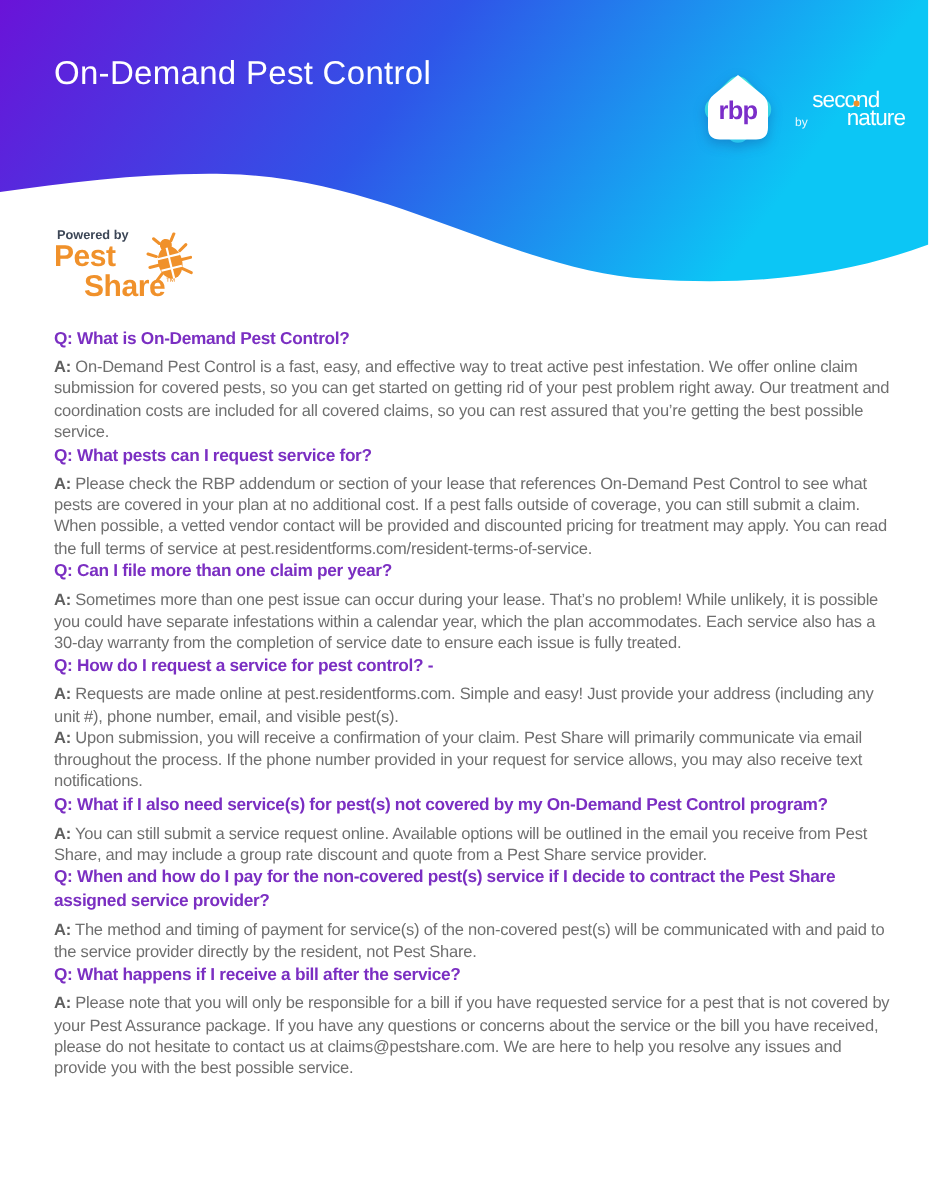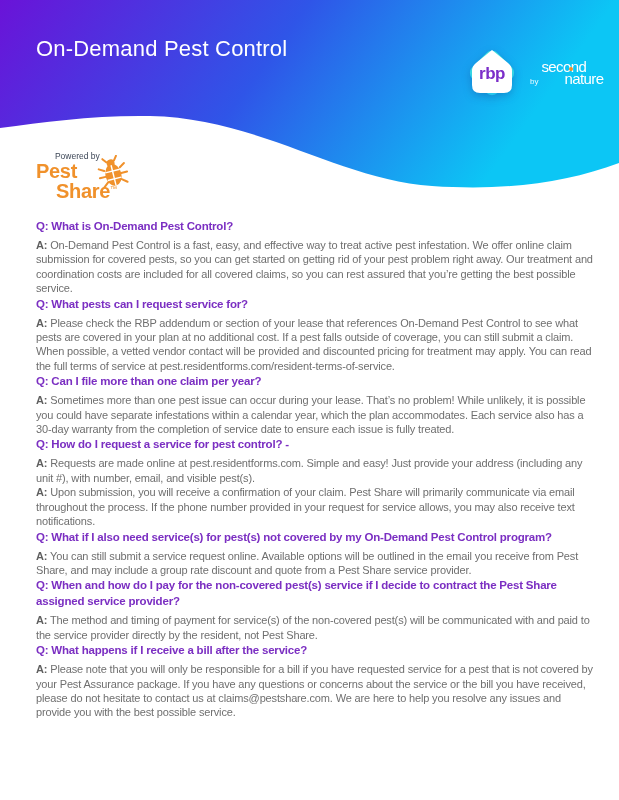--- a/index.html
+++ b/index.html
@@ -30,21 +30,21 @@
   .sn { display: flex; align-items: flex-end; gap: 3px; color: var(--header-text, #fff); }
   .sn-by { font-size: 8px; margin-top: 3px; opacity: .9; }
   .sn-words { font-weight: 400; font-size: 15px; line-height: 12.5px; letter-spacing: -0.6px; }
   .sn-line1 { position: relative; display: inline-block; }
   .sn-odot { position: absolute; width: 4px; height: 4px; border-radius: 50%;
              background: var(--brand-orange, #f0912b); left: 28px; top: 6px; }
   .sn-line2 { margin-left: 23px; }
 
   
   .pestshare { position: absolute; left: 36px; top: 151px; }
-  .powered { font-size: 8.5px; font-weight: 400; color: var(--powered-by-text, #3c4656); margin: 0 0 2px 2px; text-align: center; }
+  .powered { font-size: 8.5px; font-weight: 700; color: var(--powered-by-text, #3c4656); margin: 0 0 2px 2px; }
   .ps-block { position: relative; color: var(--brand-orange, #f0912b); font-weight: 700; }
   .ps-line1 { font-size: 20px; letter-spacing: -0.3px; line-height: 17px; }
   .ps-line2 { font-size: 20px; letter-spacing: -0.3px; line-height: 17px; margin-left: 20px; }
   .ps-tm { font-size: 7px; vertical-align: 7px; font-weight: 400; }
   .beetle { position: absolute; left: 60px; top: -8px; }
 
   
   .content { padding: 6px 26px 0 36px; }
   .faq-item { margin: 0; }
   .faq-item + .faq-item { margin-top: 0; }
@@ -145,21 +145,21 @@
     <p class="faq-a"><strong class="faq-a-prefix">A:</strong> <span class="faq-a-text">Please check the RBP addendum or section of your lease that references On-Demand Pest Control to see what pests are covered in your plan at no additional cost. If a pest falls outside of coverage, you can still submit a claim. When possible, a vetted vendor contact will be provided and discounted pricing for treatment may apply. You can read the full terms of service at pest.residentforms.com/resident-terms-of-service.</span></p>
   </section>
 
   <section class="faq-item">
     <h2 class="faq-q">Q: Can I file more than one claim per year?</h2>
     <p class="faq-a"><strong class="faq-a-prefix">A:</strong> <span class="faq-a-text">Sometimes more than one pest issue can occur during your lease. That’s no problem! While unlikely, it is possible you could have separate infestations within a calendar year, which the plan accommodates. Each service also has a 30-day warranty from the completion of service date to ensure each issue is fully treated.</span></p>
   </section>
 
   <section class="faq-item">
     <h2 class="faq-q">Q: How do I request a service for pest control? -</h2>
-    <p class="faq-a"><strong class="faq-a-prefix">A:</strong> <span class="faq-a-text">Requests are made online at pest.residentforms.com. Simple and easy! Just provide your address (including any unit #), with number, email, and visible pest(s).</span></p>
+    <p class="faq-a"><strong class="faq-a-prefix">A:</strong> <span class="faq-a-text">Requests are made online at pest.residentforms.com. Simple and easy! Just provide your address (including any unit #), phone number, email, and visible pest(s).</span></p>
   </section>
 
   <section class="faq-item">
     <p class="faq-a"><strong class="faq-a-prefix">A:</strong> <span class="faq-a-text">Upon submission, you will receive a confirmation of your claim. Pest Share will primarily communicate via email throughout the process. If the phone number provided in your request for service allows, you may also receive text notifications.</span></p>
   </section>
 
   <section class="faq-item">
     <h2 class="faq-q">Q: What if I also need service(s) for pest(s) not covered by my On-Demand Pest Control program?</h2>
     <p class="faq-a"><strong class="faq-a-prefix">A:</strong> <span class="faq-a-text">You can still submit a service request online. Available options will be outlined in the email you receive from Pest Share, and may include a group rate discount and quote from a Pest Share service provider.</span></p>
   </section>

